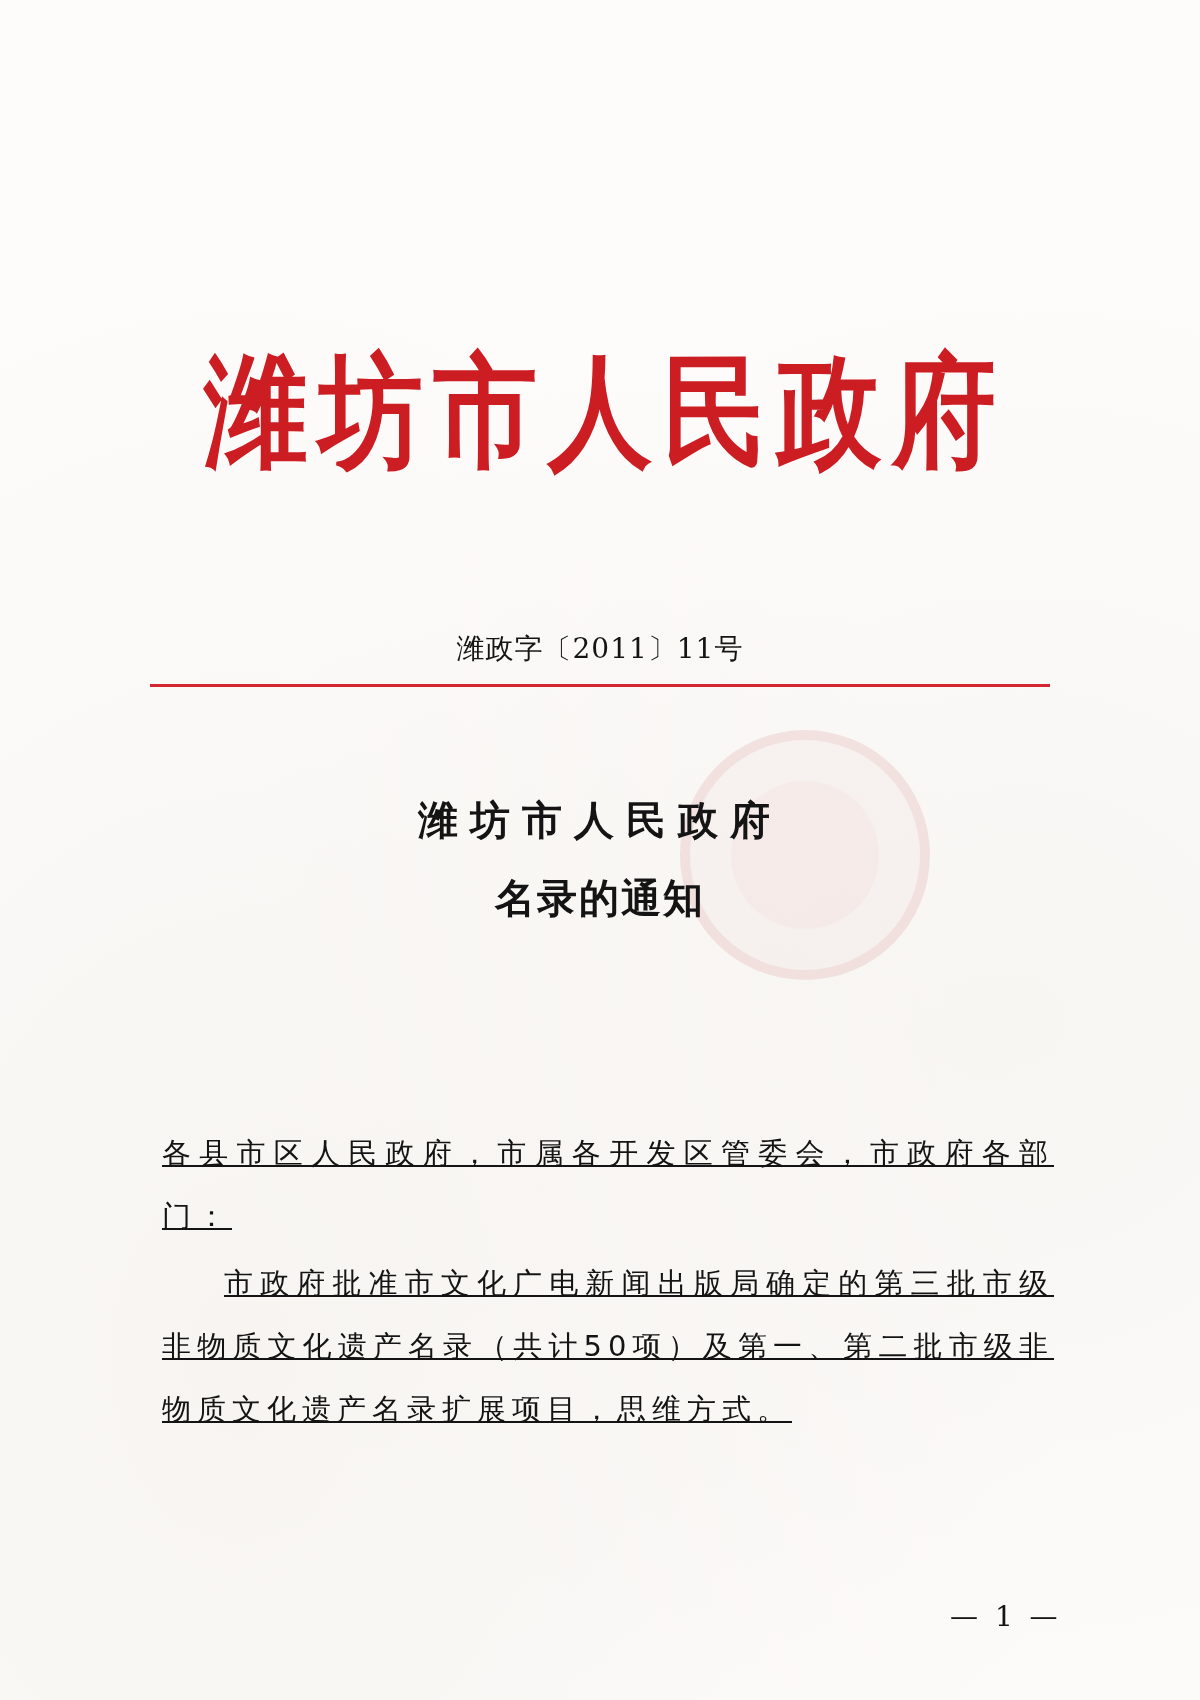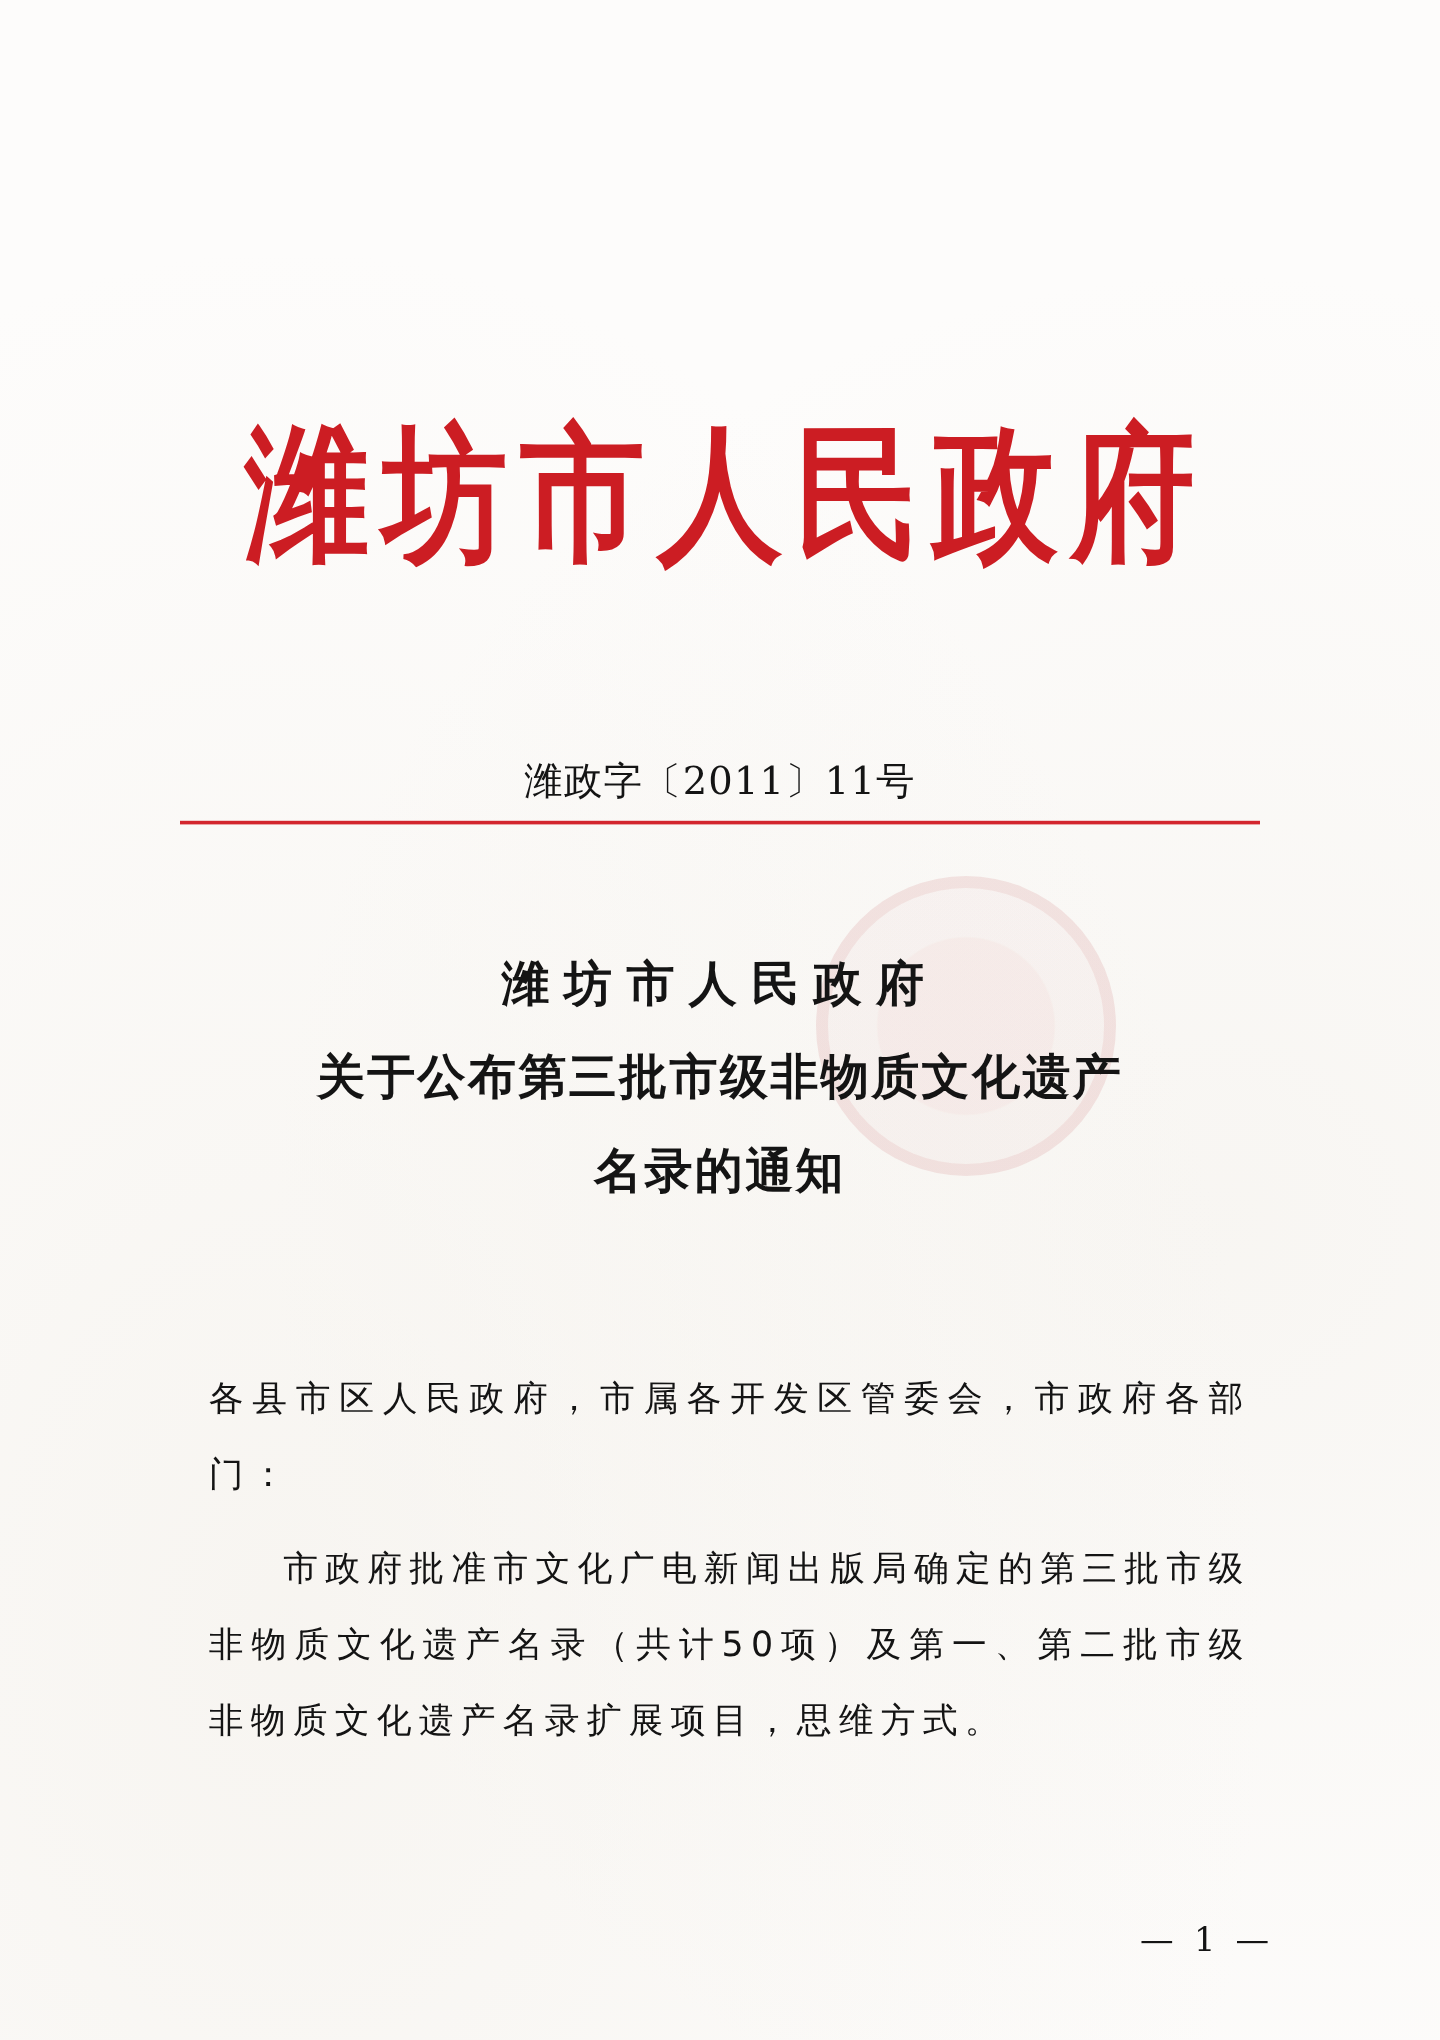--- a/index.html
+++ b/index.html
@@ -16,40 +16,40 @@
   .red-header {
     position: absolute; left: 200px; width: 800px; top: 352px; height: 120px;
     display: flex; justify-content: space-between; align-items: center;
     color: #cc1d23; font-size: 104px; font-weight: bold; line-height: 1;
     font-family: "DejaVu Serif", serif; letter-spacing: 0;
     transform: scaleY(1.18); transform-origin: center;
   }
   .red-header span { display: inline-block; width: 112px; text-align: center; }
   .doc-number {
     position: absolute; left: 0; right: 0; top: 630px; text-align: center;
-    font-size: 32px; letter-spacing: 1px;
+    font-size: 28px; letter-spacing: 1px;
   }
   .red-rule {
     position: absolute; left: 150px; width: 900px; top: 684px; height: 3px;
     background: #d3262e;
   }
   .seal {
     position: absolute; left: 680px; top: 730px; width: 230px; height: 230px;
     border-radius: 50%; border: 10px solid rgba(225,170,170,0.22);
     background: radial-gradient(circle, rgba(230,180,180,0.18) 0 45%, rgba(230,190,190,0.10) 46% 100%);
   }
   .title-block { position: absolute; left: 0; right: 0; top: 781px; text-align: center; }
   .title-line { font-weight: bold; font-size: 40px; line-height: 78px; letter-spacing: 2px; }
   .title-line.spaced { letter-spacing: 12px; }
   .body {
     position: absolute; left: 158px; width: 900px; top: 1118px;
     font-size: 29px; line-height: 63px; letter-spacing: 6px;
     font-family: "DejaVu Sans", sans-serif;
   }
-  .body p { margin: 16px; text-align: justify; }
+  .body p { margin: 4px; text-align: justify; text-decoration: underline; }
   .body .indent { text-indent: 62px; }
   .page-num {
     position: absolute; left: 950px; top: 1600px; font-size: 28px; letter-spacing: 4px;
   }
 </style>
 </head>
 <body>
 
 <div class="page">
   <div class="red-header">
@@ -62,21 +62,20 @@
     <span>府</span>
   </div>
 
   <div class="doc-number">潍政字〔2011〕11号</div>
   <div class="red-rule"></div>
 
   <div class="seal"></div>
 
   <div class="title-block">
     <div class="title-line spaced">潍坊市人民政府</div>
-    <div class="title-line">关于公布第三批市级非物质文化遗产</div>
     <div class="title-line">名录的通知</div>
   </div>
 
   <div class="body">
     <p>各县市区人民政府，市属各开发区管委会，市政府各部门：</p>
     <p class="indent">市政府批准市文化广电新闻出版局确定的第三批市级非物质文化遗产名录（共计50项）及第一、第二批市级非物质文化遗产名录扩展项目，思维方式。</p>
   </div>
 
   <div class="page-num">— 1 —</div>
 </div>

